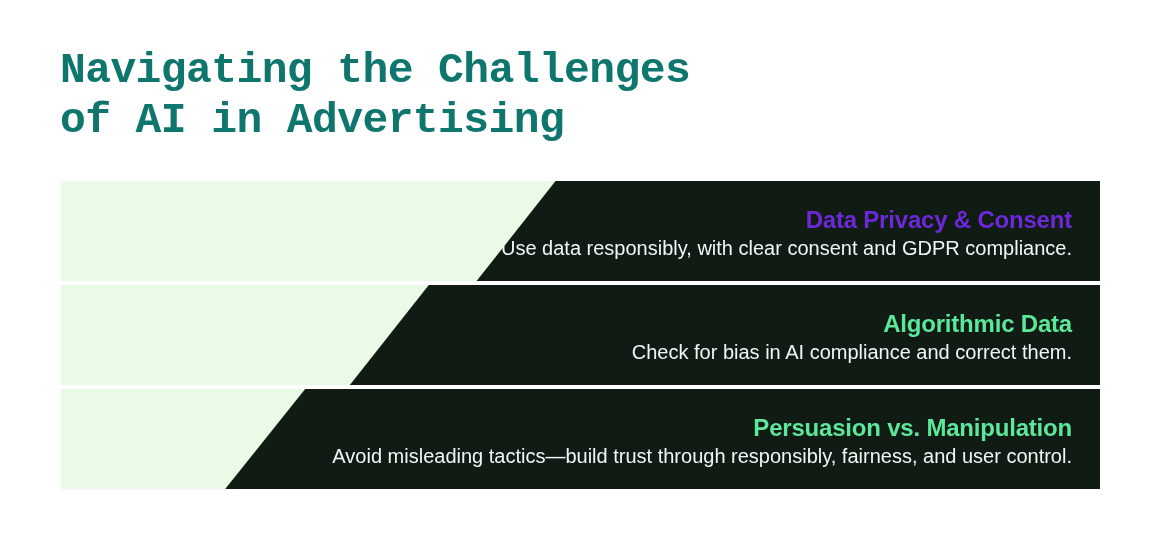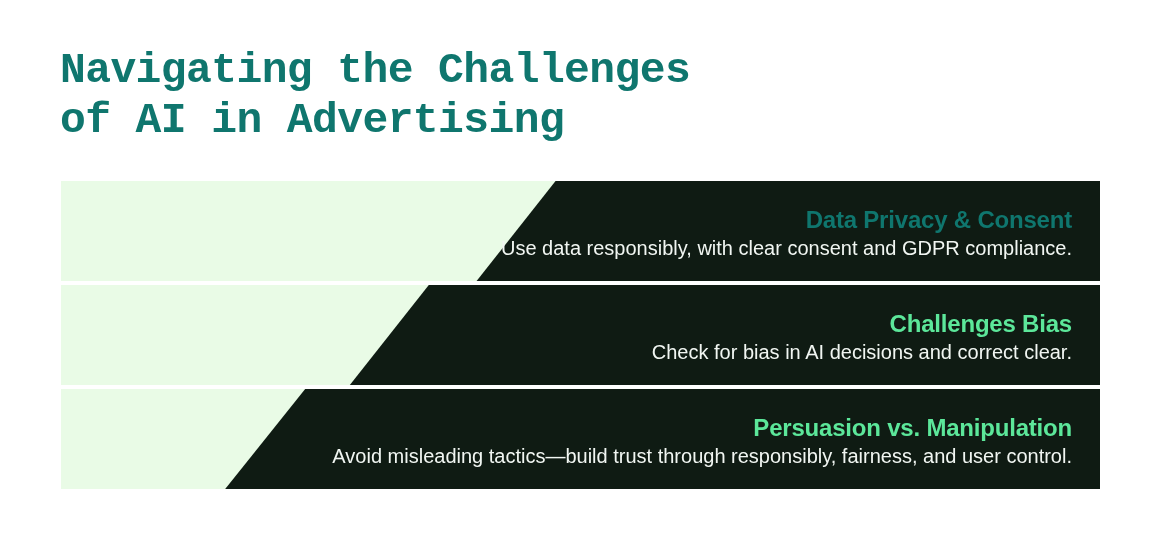--- a/index.html
+++ b/index.html
@@ -85,30 +85,30 @@
 <body style="background: rgb(255, 255, 255);">
 
 <div id="page-title" style="color: #0f766e; font-family: Liberation Mono, monospace;">Navigating the Challenges
 of AI in Advertising</div>
 
 <div id="bands">
 
   <div class="band" style="background: rgb(233, 251, 230);">
     <div class="band-dark" style="background: rgb(15, 27, 19); clip-path: polygon(47.6% 0%, 100% 0%, 100% 100%, 40% 100%);"></div>
     <div class="band-content">
-      <div class="band-title" style="color: #0f766e;">Data Privacy &amp; Consent</div>
+      <div class="band-title" style="color: #6d28d9;">Data Privacy &amp; Consent</div>
       <div class="band-desc" style="color: rgb(241, 246, 242);">Use data responsibly, with clear consent and GDPR compliance.</div>
     </div>
   </div>
 
   <div class="band" style="background: rgb(233, 251, 230);">
     <div class="band-dark" style="background: rgb(15, 27, 19); clip-path: polygon(35.4% 0%, 100% 0%, 100% 100%, 27.8% 100%);"></div>
     <div class="band-content">
-      <div class="band-title" style="color: rgb(92, 231, 154);">Challenges Bias</div>
-      <div class="band-desc" style="color: rgb(241, 246, 242);">Check for bias in AI decisions and correct clear.</div>
+      <div class="band-title" style="color: rgb(92, 231, 154);">Algorithmic Data</div>
+      <div class="band-desc" style="color: rgb(241, 246, 242);">Check for bias in AI compliance and correct them.</div>
     </div>
   </div>
 
   <div class="band" style="background: rgb(233, 251, 230);">
     <div class="band-dark" style="background: rgb(15, 27, 19); clip-path: polygon(23.5% 0%, 100% 0%, 100% 100%, 15.8% 100%);"></div>
     <div class="band-content">
       <div class="band-title" style="color: rgb(92, 231, 154);">Persuasion vs. Manipulation</div>
       <div class="band-desc" style="color: rgb(241, 246, 242);">Avoid misleading tactics—build trust through responsibly, fairness, and user control.</div>
     </div>
   </div>

